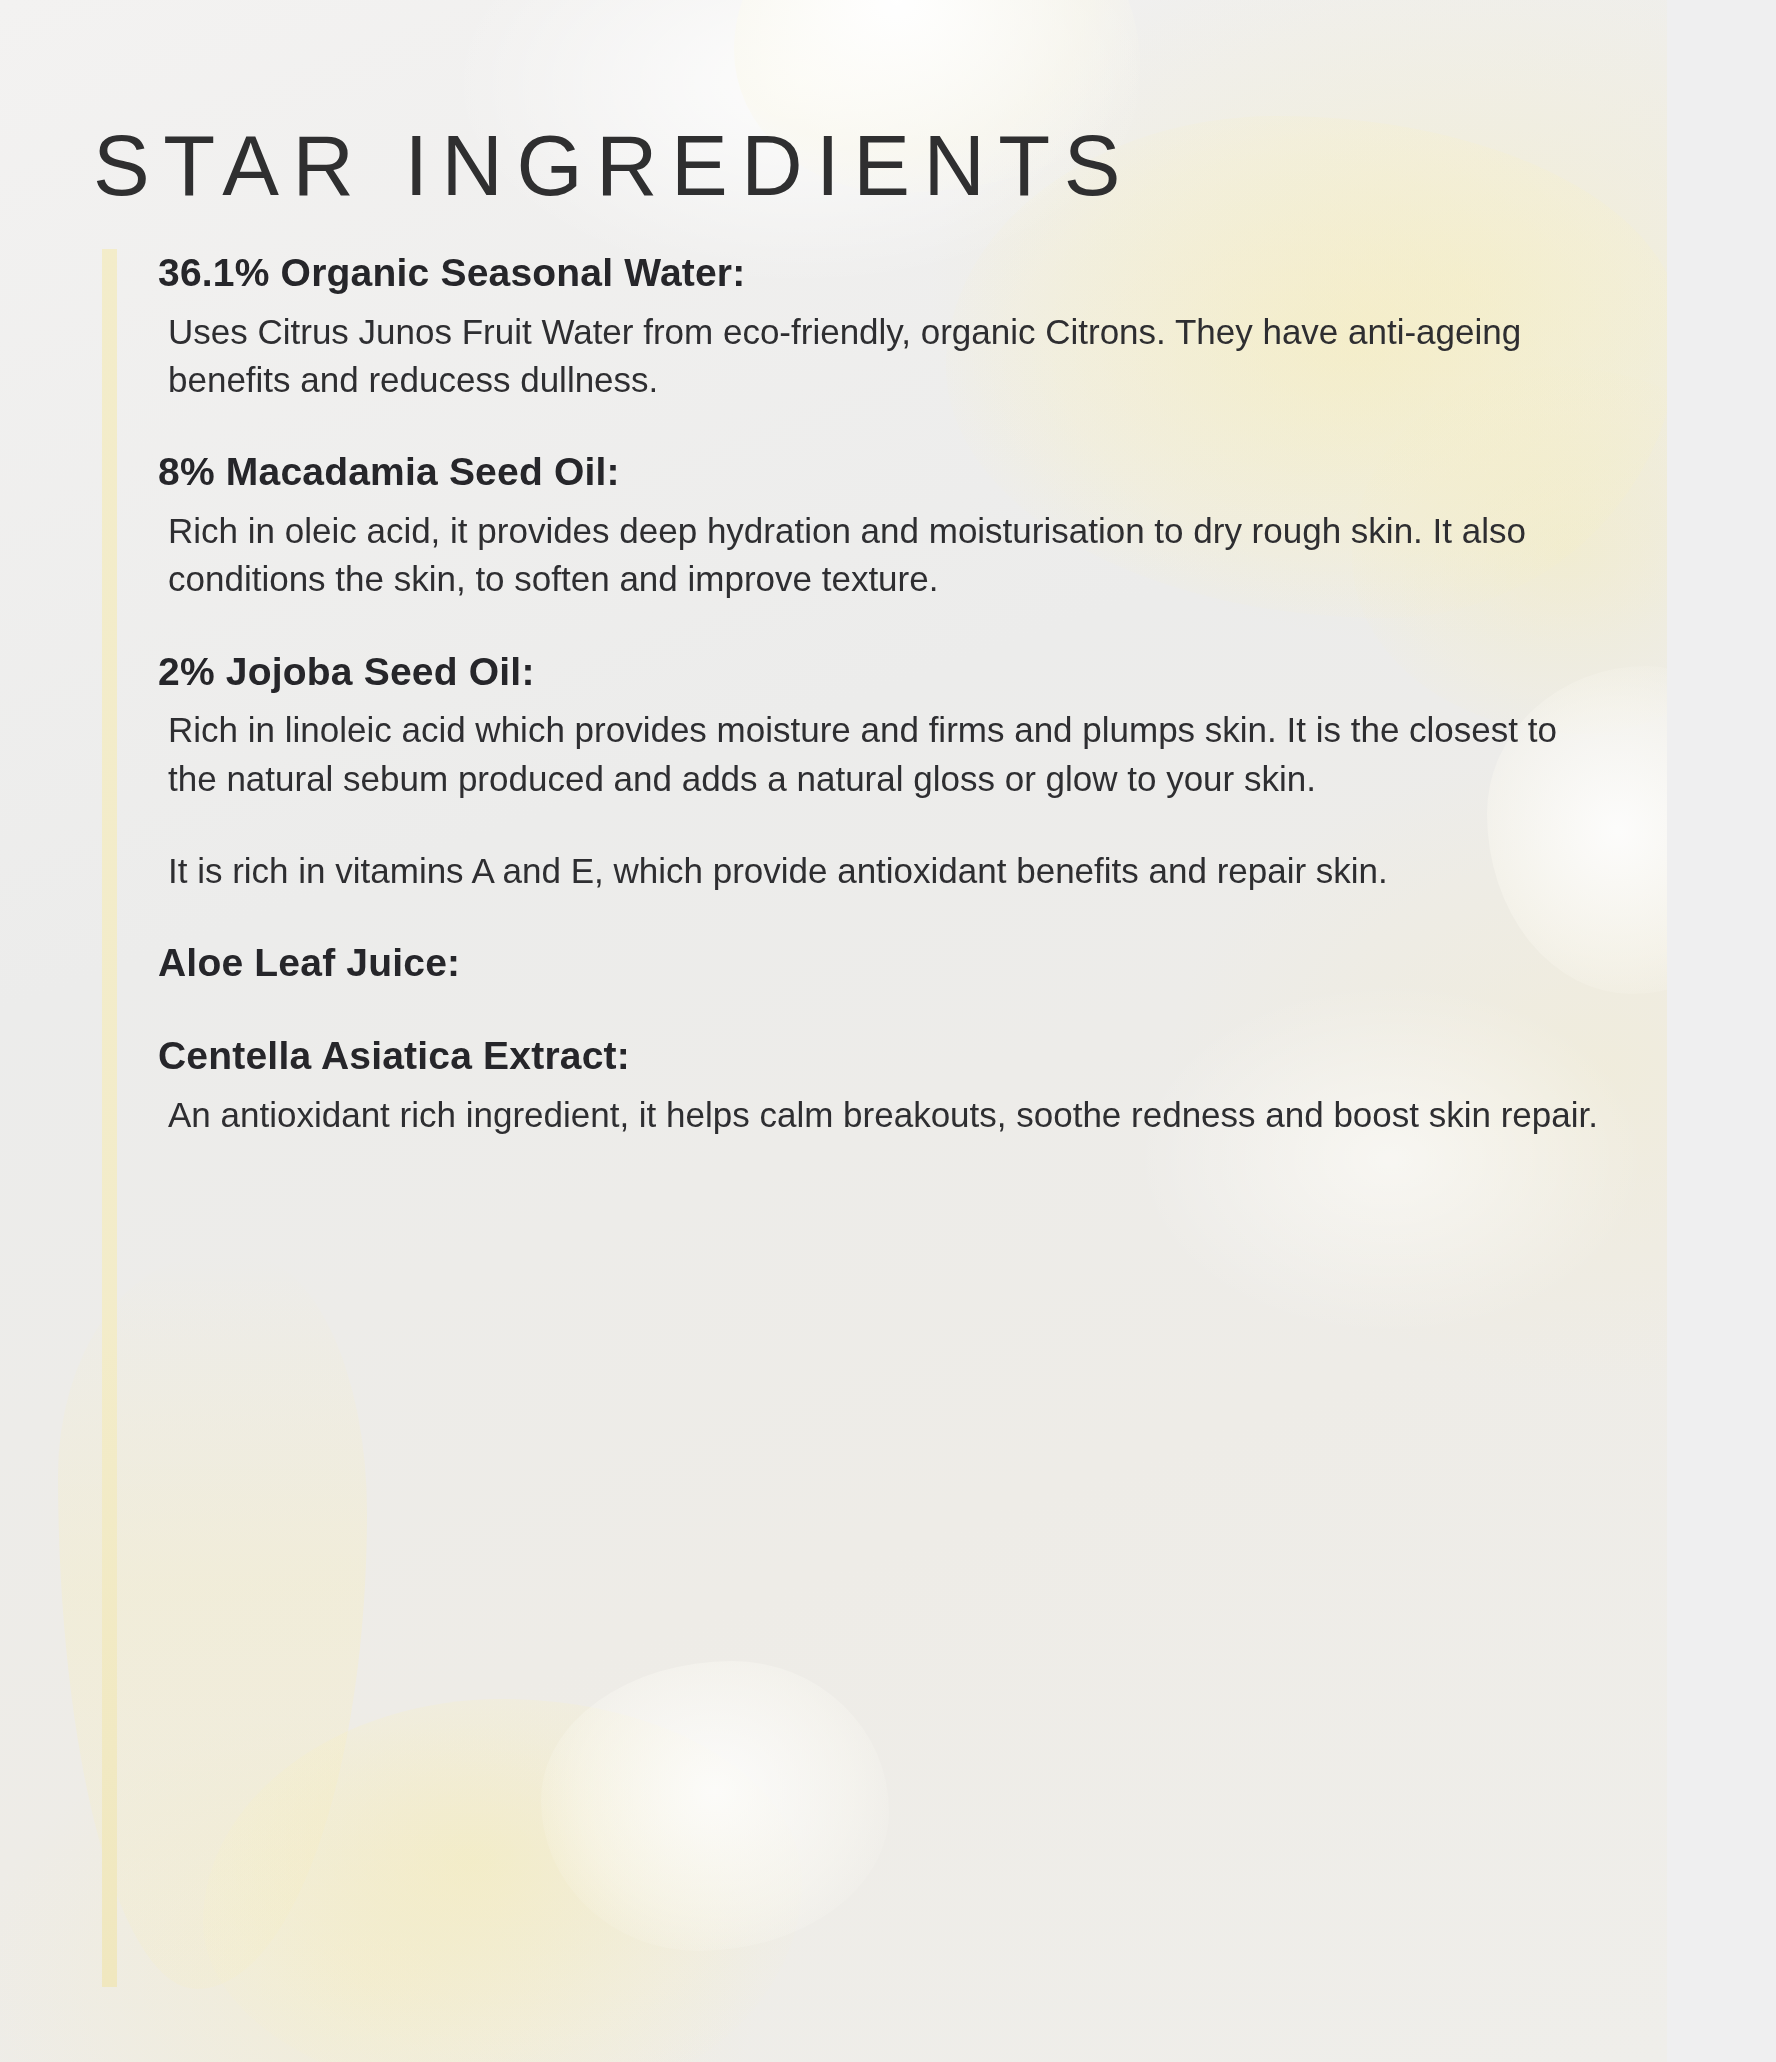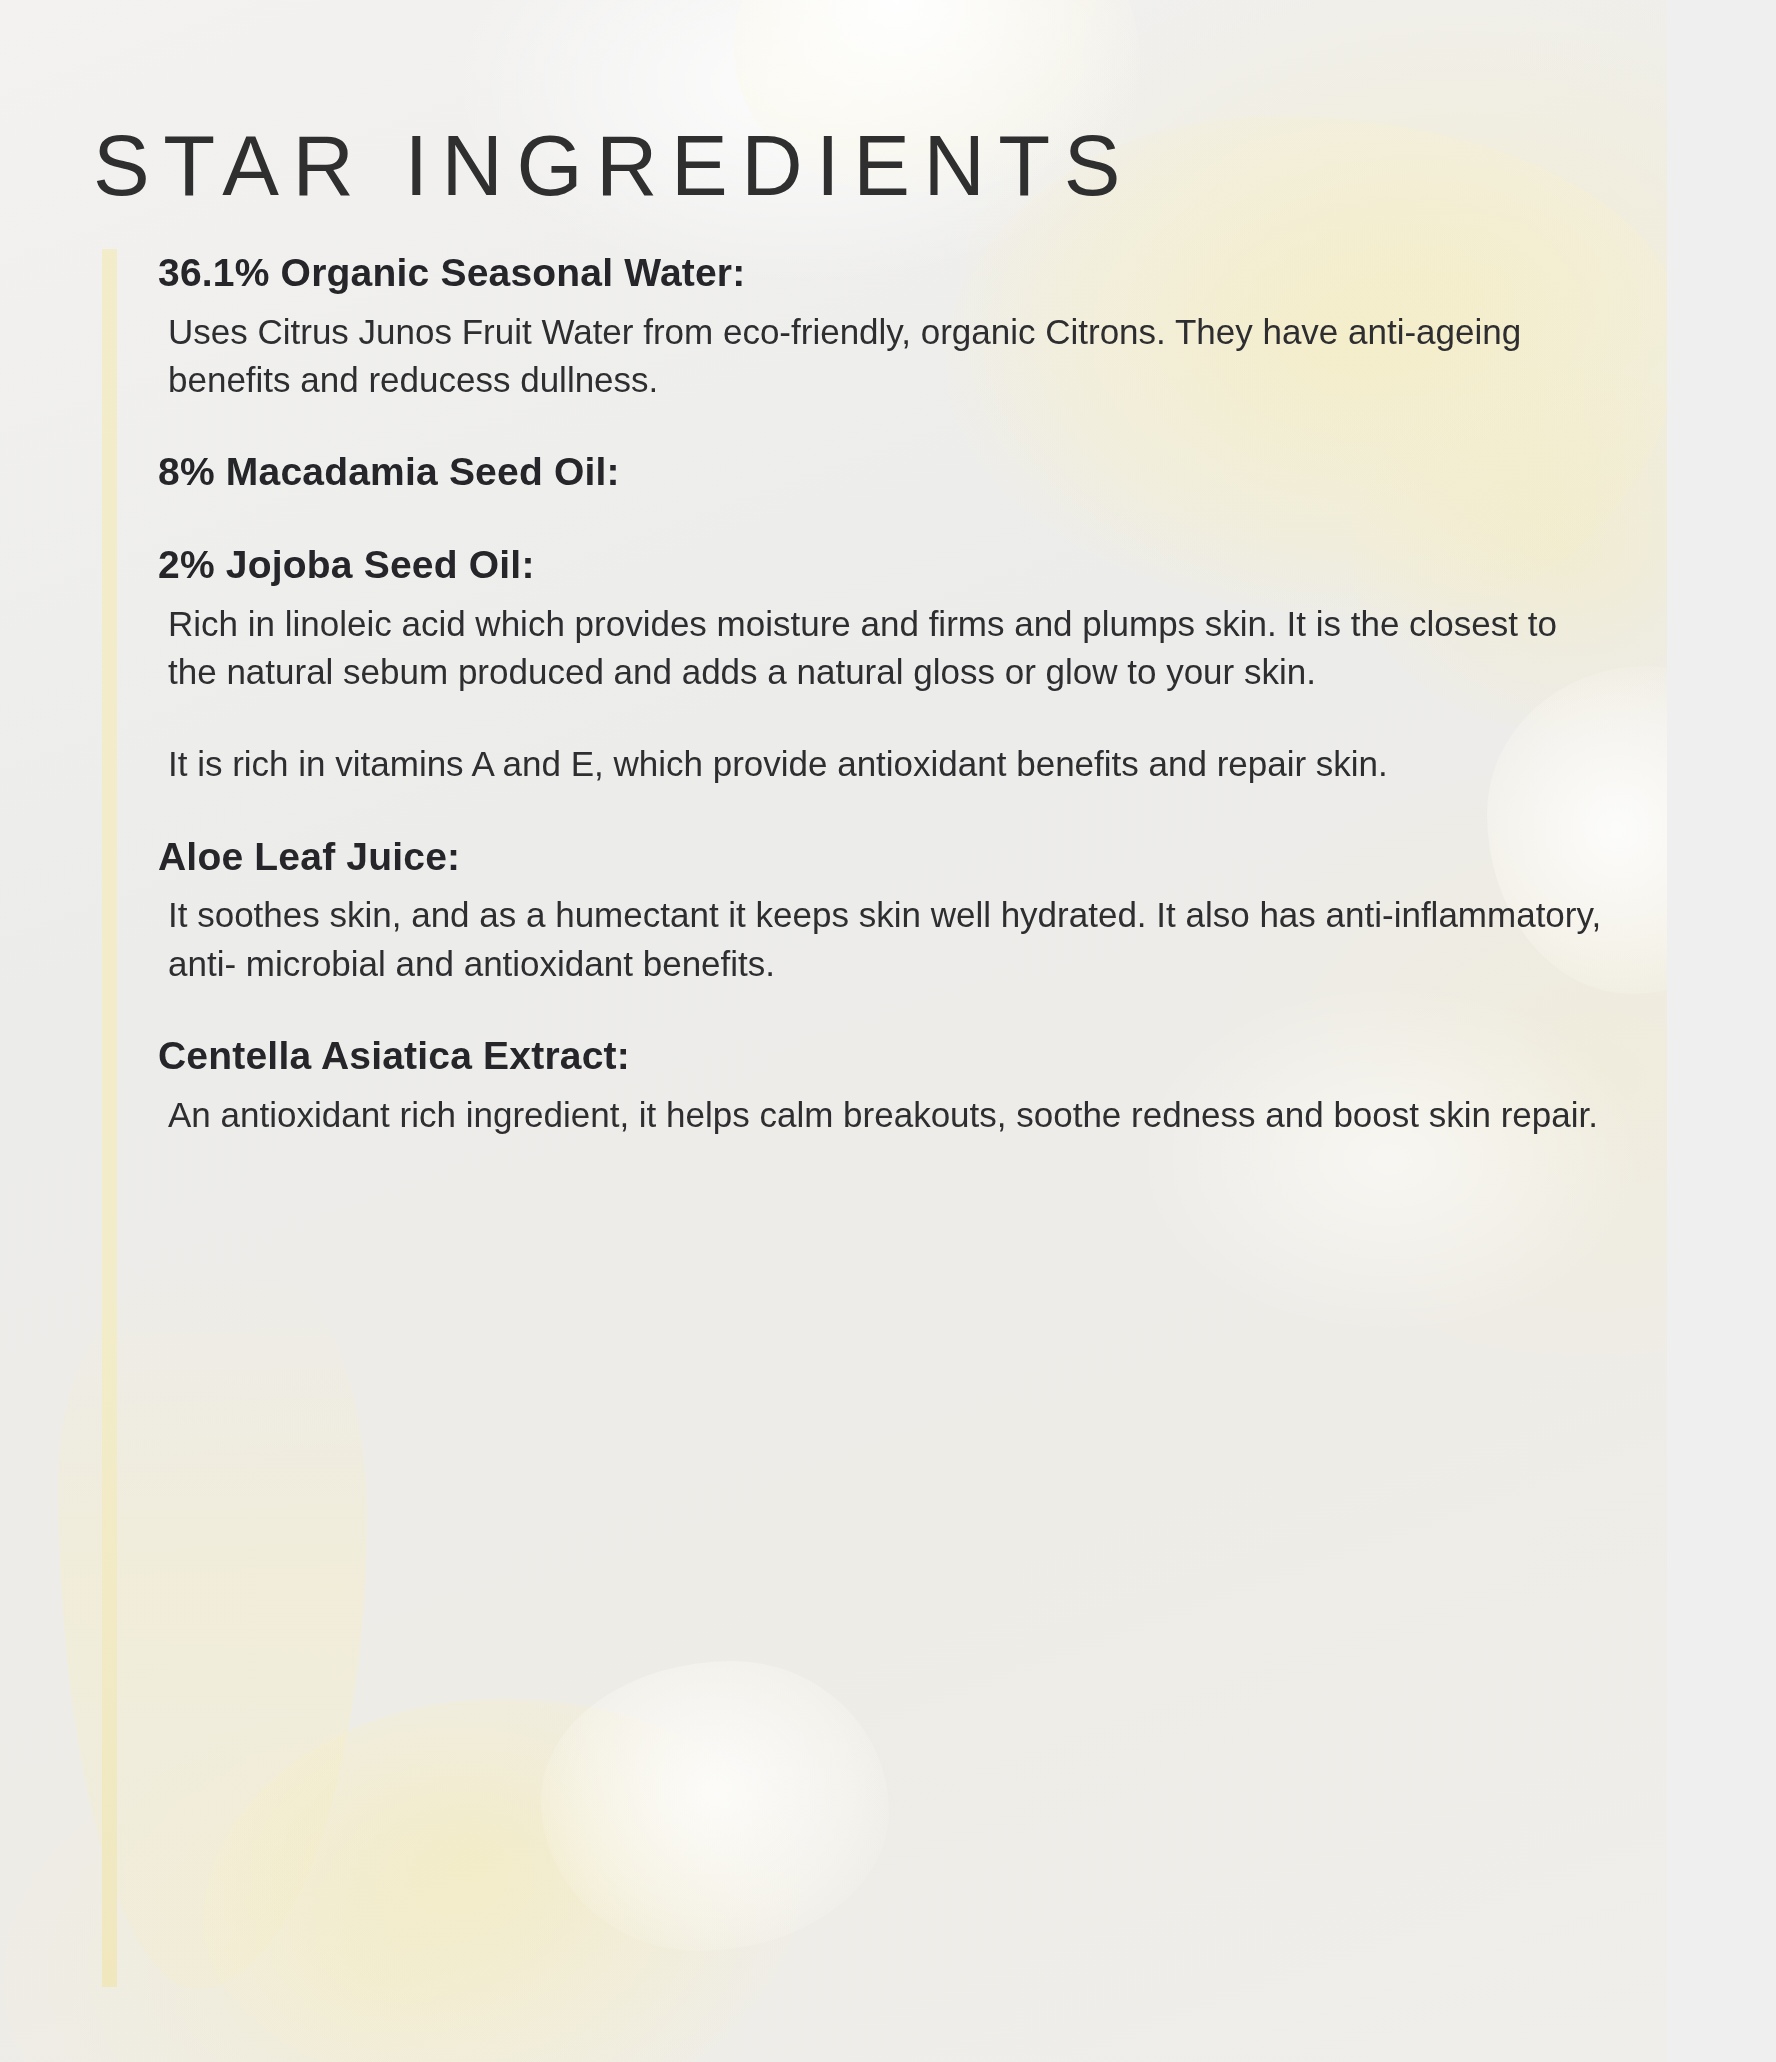--- a/index.html
+++ b/index.html
@@ -160,34 +160,34 @@
 
     <div class="list">
 
       <div class="item">
         <p class="item-title">36.1% Organic Seasonal Water:</p>
         <p class="item-body">Uses Citrus Junos Fruit Water from eco-friendly, organic Citrons. They have anti-ageing benefits and reducess dullness.</p>
       </div>
 
       <div class="item">
         <p class="item-title">8% Macadamia Seed Oil:</p>
+        <p class="item-body">Rich in oleic acid, it provides deep hydration and moisturisation to dry rough skin. It also conditions the skin, to soften and improve texture.</p>
       </div>
 
       <div class="item">
         <p class="item-title">2% Jojoba Seed Oil:</p>
         <p class="item-body">Rich in linoleic acid which provides moisture and firms and plumps skin. It is the closest to the natural sebum produced and adds a natural gloss or glow to your skin.</p>
       </div>
 
       <div class="item">
         <p class="item-body">It is rich in vitamins A and E, which provide antioxidant benefits and repair skin.</p>
       </div>
 
       <div class="item">
         <p class="item-title">Aloe Leaf Juice:</p>
-        <p class="item-body">It soothes skin, and as a humectant it keeps skin well hydrated. It also has anti-inflammatory, anti- microbial and antioxidant benefits.</p>
       </div>
 
       <div class="item">
         <p class="item-title">Centella Asiatica Extract:</p>
         <p class="item-body">An antioxidant rich ingredient, it helps calm breakouts, soothe redness and boost skin repair.</p>
       </div>
 
     </div>
   </div>
 </div>

